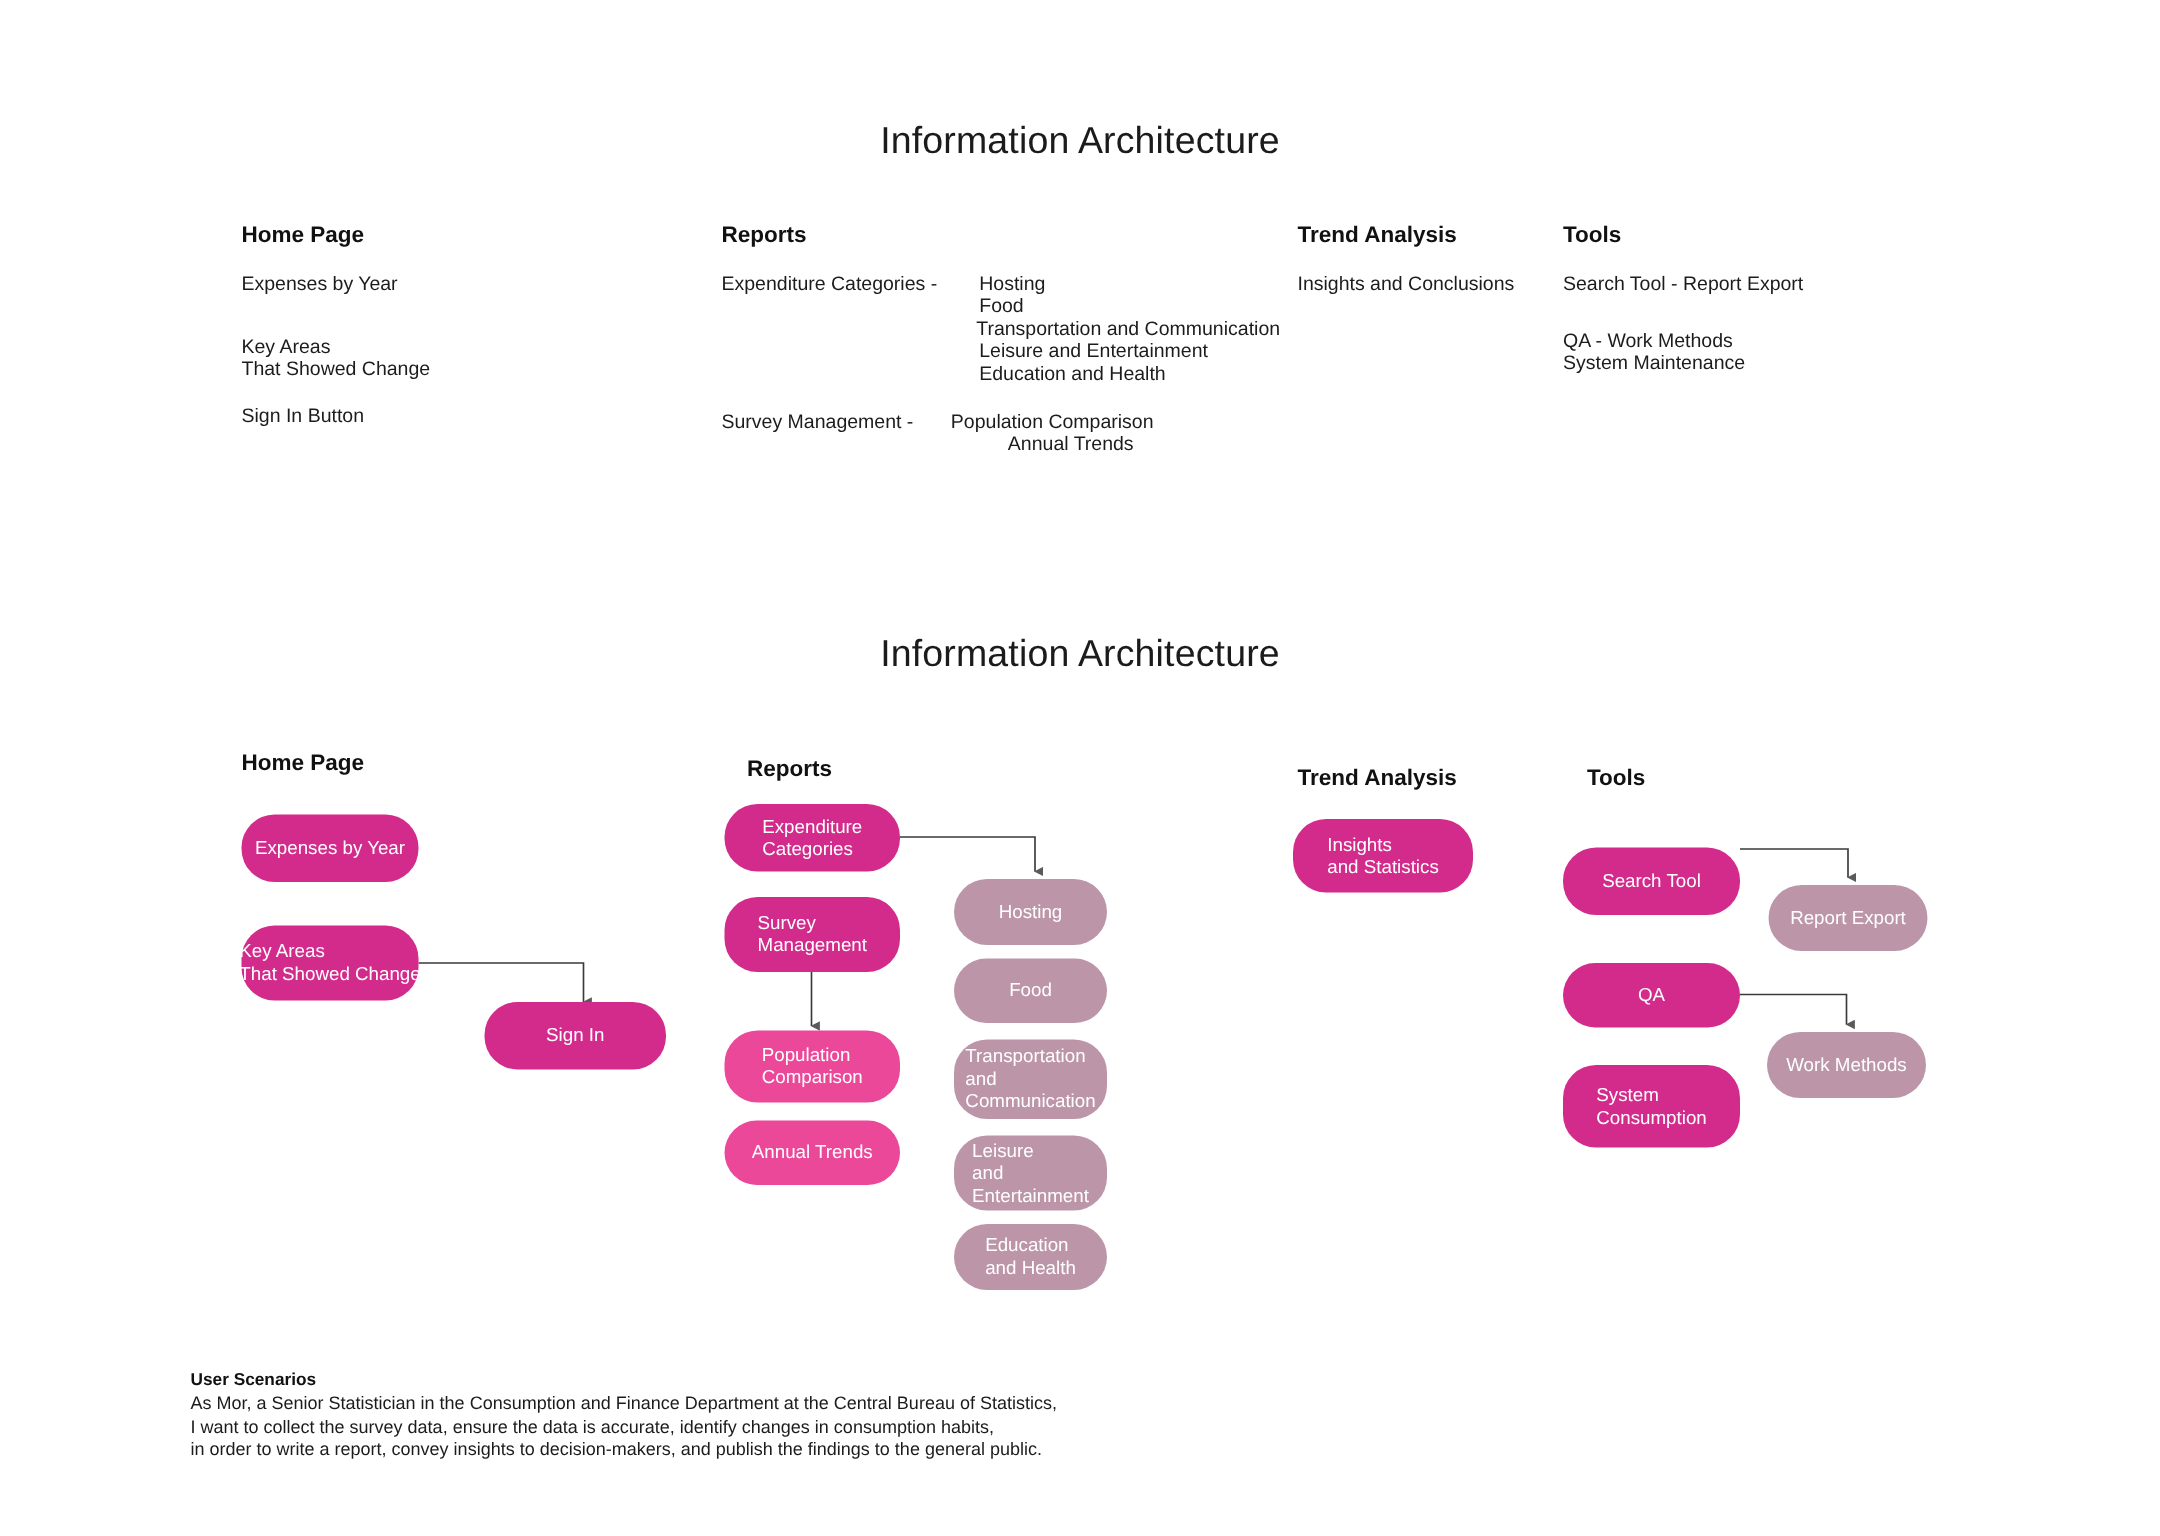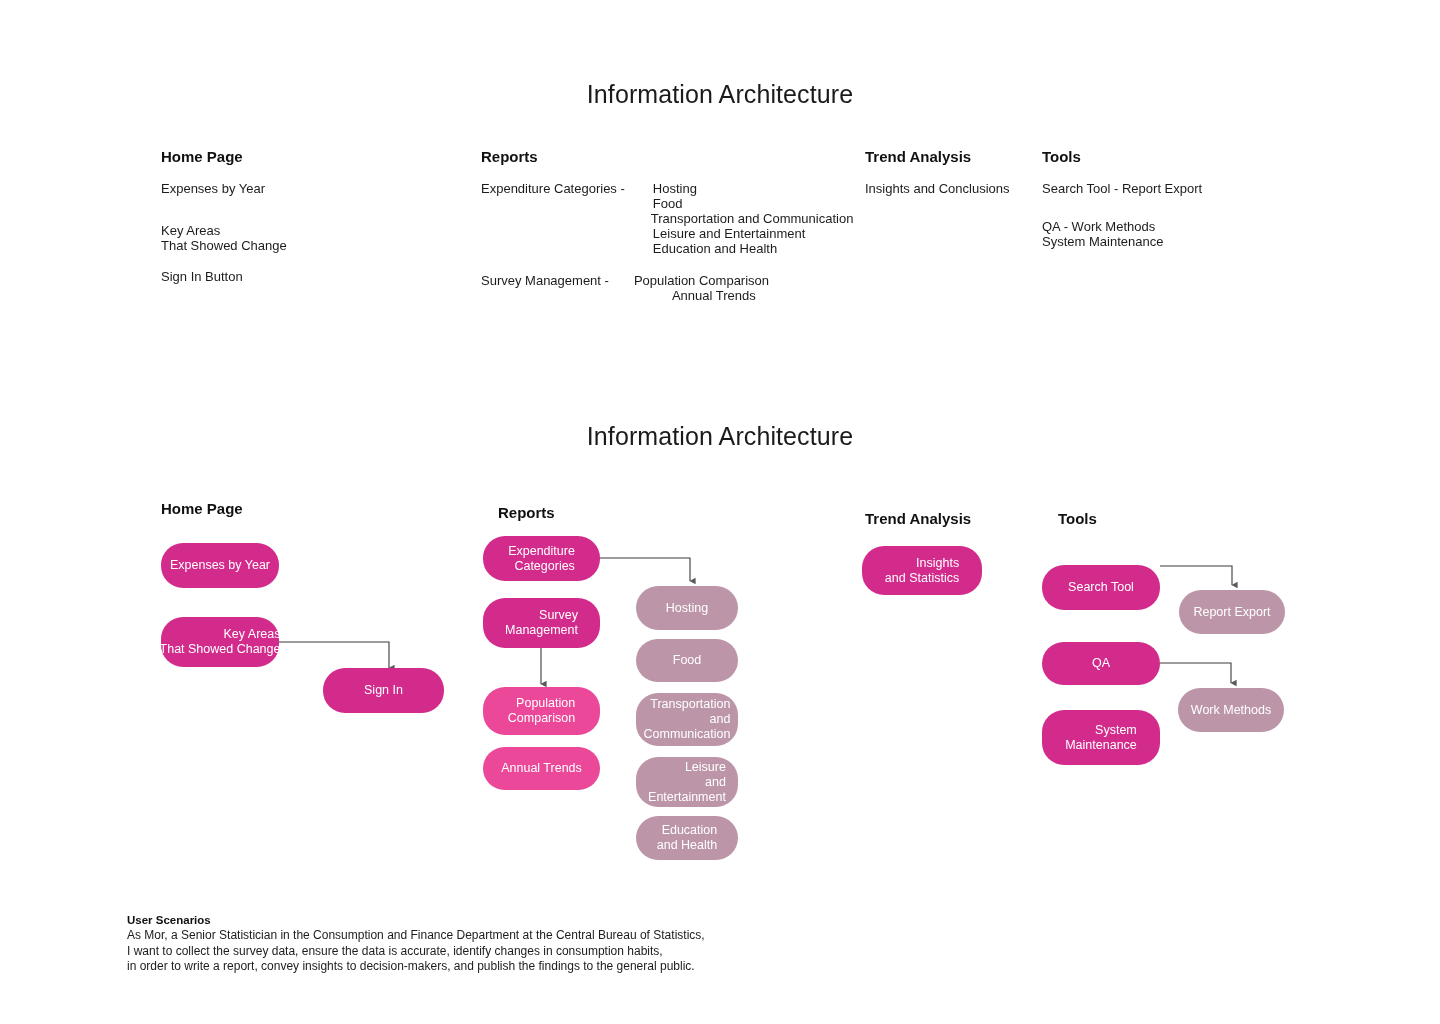--- a/index.html
+++ b/index.html
@@ -69,21 +69,21 @@
   #dg-head-reports{ left: 498px; top: 504px; }
   #dg-head-trend  { left: 865px; top: 510px; }
   #dg-head-tools  { left: 1058px; top: 510px; }
 
   .node {
     position: absolute;
     border-radius: 22px;
     display: flex;
     align-items: center;
     justify-content: center;
-    text-align: right;
+    text-align: left;
     color: #ffffff;
     font-size: 12.5px;
     line-height: 15px;
     font-weight: 400;
     white-space: nowrap;
   }
   .node.pink  { background: #D32B8C; }
   .node.mauve { background: #BC96A8; }
   .node.blue  { background: #ec4899; }
 
@@ -266,21 +266,21 @@
       <span class="lbl">QA</span>
     </div>
 
     <div class="node mauve" style="left:1178px; top:688px; width:106px; height:44px;">
       <span class="lbl">Work Methods</span>
     </div>
 
     <div class="node pink" style="left:1042px; top:710px; width:118px; height:55px;">
       <div>
         <span class="lbl">System</span>
-        <span class="lbl">Maintenance</span>
+        <span class="lbl">Consumption</span>
       </div>
     </div>
 
   </div>
 
   <div id="scenario">
     <div class="sc-title">User Scenarios</div>
     <div class="sc-line">As Mor, a Senior Statistician in the Consumption and Finance Department at the Central Bureau of Statistics,</div>
     <div class="sc-line">I want to collect the survey data, ensure the data is accurate, identify changes in consumption habits,</div>
     <div class="sc-line">in order to write a report, convey insights to decision-makers, and publish the findings to the general public.</div>

